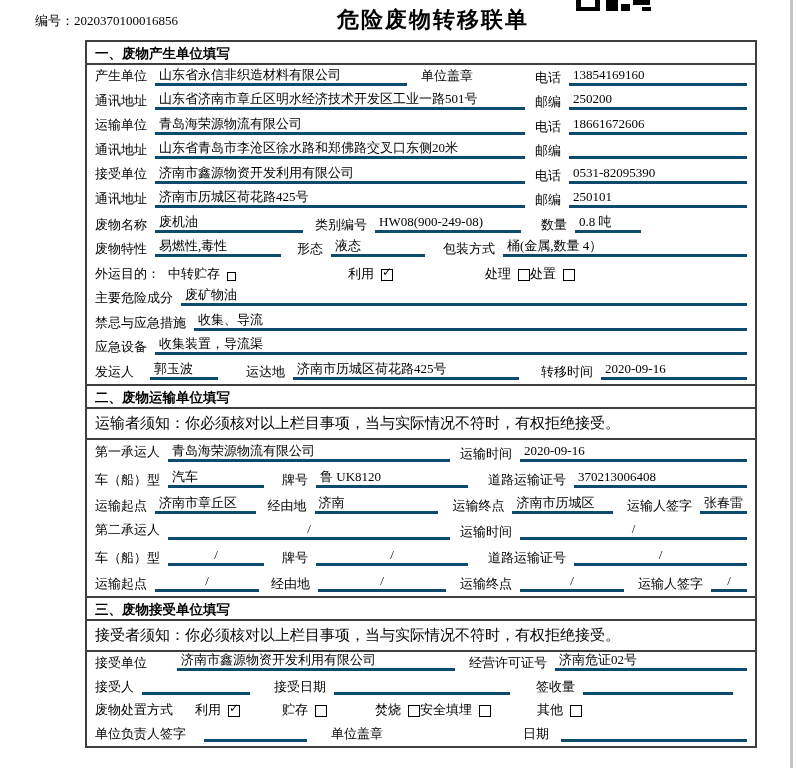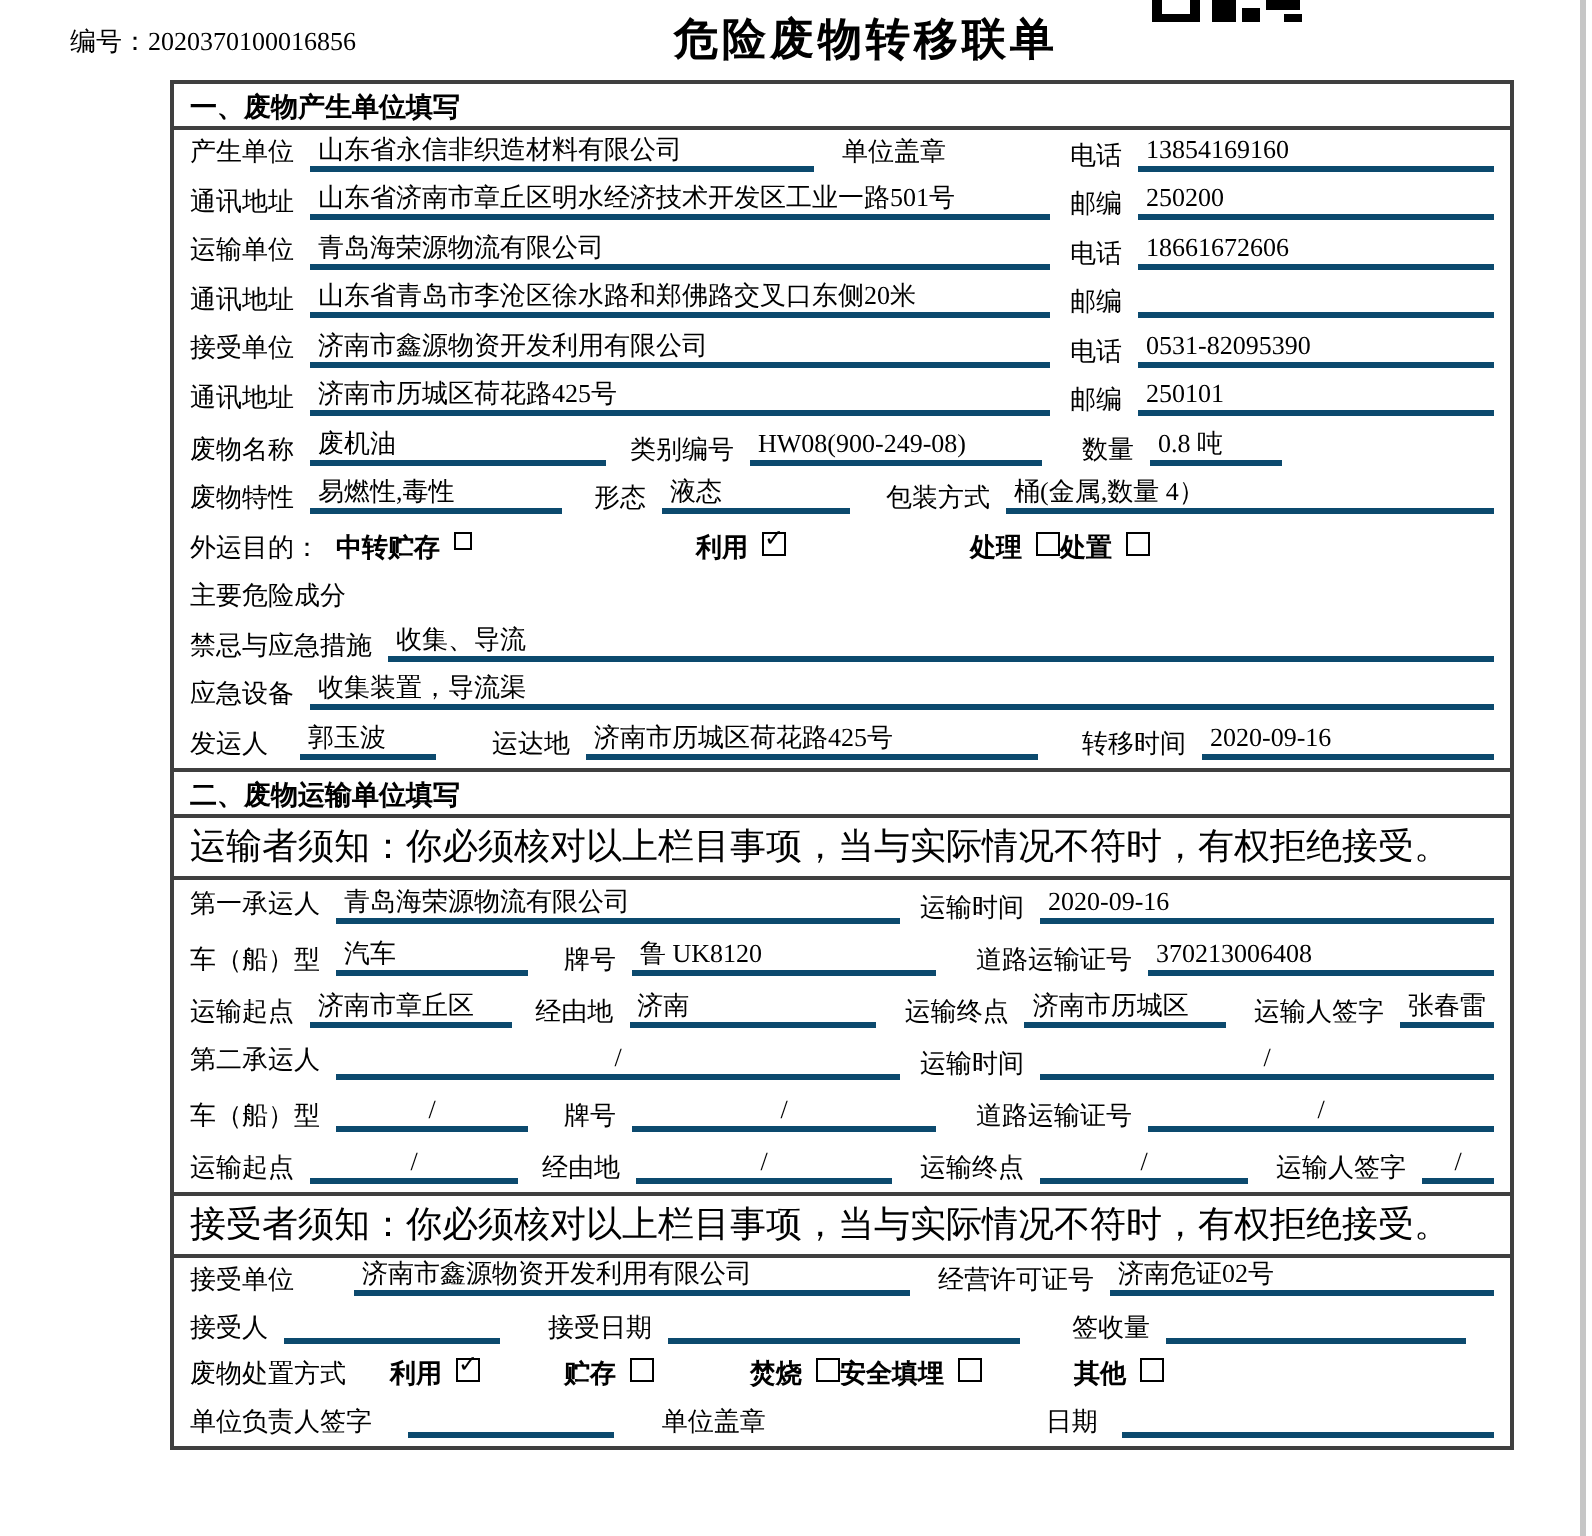--- a/index.html
+++ b/index.html
@@ -13,34 +13,34 @@
   #qr div{position:absolute;background:#000;}
   
   #edge-strip{position:absolute;right:3px;top:0;width:3px;height:768px;background:#c6c6c6;}
   
   #form{position:absolute;left:85px;top:40px;width:672px;border:2px solid #3f3f3f;background:#fff;box-sizing:border-box;}
   .section{box-sizing:border-box;}
   .section + .section{border-top:2px solid #3f3f3f;}
   .sec-title{height:23px;box-sizing:border-box;border-bottom:2px solid #3f3f3f;padding:3px 0 0 8px;
              font-family:"Liberation Sans","DejaVu Sans",sans-serif;font-weight:bold;font-size:13.5px;}
   .notice{height:31px;box-sizing:border-box;border-bottom:2px solid #3f3f3f;display:flex;align-items:center;
-          padding-left:8px;font-size:18px;}
+          padding-left:8px;font-size:15px;}
   .row{display:flex;align-items:flex-end;box-sizing:border-box;padding:0 8px 4px 8px;}
   .s1 .row{height:24.5px;}
   .s2 .row{height:26px;}
   .s3 .row{height:23.5px;}
   .lab{white-space:nowrap;margin-right:8px;line-height:16px;}
   .u{border-bottom:3px solid #0c4a6e;padding:0 4px;white-space:nowrap;line-height:16px;min-height:16px;box-sizing:border-box;}
   .fill{flex:1;}
   .ctr{text-align:center;}
   .lgrp{flex:1;display:flex;align-items:center;min-width:0;}
   .lgrp .u.fill{margin-right:10px;}
   .rcol{width:212px;display:flex;align-items:flex-end;flex:none;}
   .rcol2{width:287px;display:flex;align-items:flex-end;flex:none;}
-  .opt{display:flex;align-items:flex-start;font-weight:bold;}
+  .opt{display:flex;align-items:flex-end;}
   .cb{width:12px;height:12px;border:1px solid #000;margin:0 0 1px 7px;position:relative;flex:none;box-sizing:border-box;}
   .cb.sm{width:9px;height:9px;margin-bottom:1px;}
   .mk{position:absolute;left:0;top:-4px;font-size:12px;line-height:1;font-family:"DejaVu Sans",sans-serif;}
   #print-time{position:absolute;left:88px;top:751px;white-space:nowrap;}
 </style>
 </head>
 <body>
 
 <div id="page">
 
@@ -175,20 +175,21 @@
         <span class="opt" style="">
           <span class="lab" style="margin-right:0">处置</span>
           <span class="cb">
               <span class="mk"></span>
             </span>
         </span>
       </div>
 
       <div class="row">
         <span class="lab">主要危险成分</span>
+        <span class="u fill">废矿物油</span>
       </div>
 
       <div class="row">
         <span class="lab">禁忌与应急措施</span>
         <span class="u fill">收集、导流</span>
       </div>
 
       <div class="row">
         <span class="lab">应急设备</span>
         <span class="u fill">收集装置，导流渠</span>
@@ -265,20 +266,21 @@
         <span class="lab" style="margin-left:12px">经由地</span>
         <span class="u ctr" style="width:128px">/</span>
         <span class="lab" style="margin-left:14px">运输终点</span>
         <span class="u ctr" style="width:104px">/</span>
         <span class="lab" style="margin-left:14px">运输人签字</span>
         <span class="u fill ctr">/</span>
       </div>
     </div>
 
     <div class="section s3">
+      <div class="sec-title">三、废物接受单位填写</div>
       <div class="notice">接受者须知：你必须核对以上栏目事项，当与实际情况不符时，有权拒绝接受。</div>
 
       <div class="row">
         <span class="lab" style="margin-right:30px">接受单位</span>
         <span class="u" style="width:278px">济南市鑫源物资开发利用有限公司</span>
         <span class="lab" style="margin-left:14px">经营许可证号</span>
         <span class="u fill">济南危证02号</span>
       </div>
 
       <div class="row">

